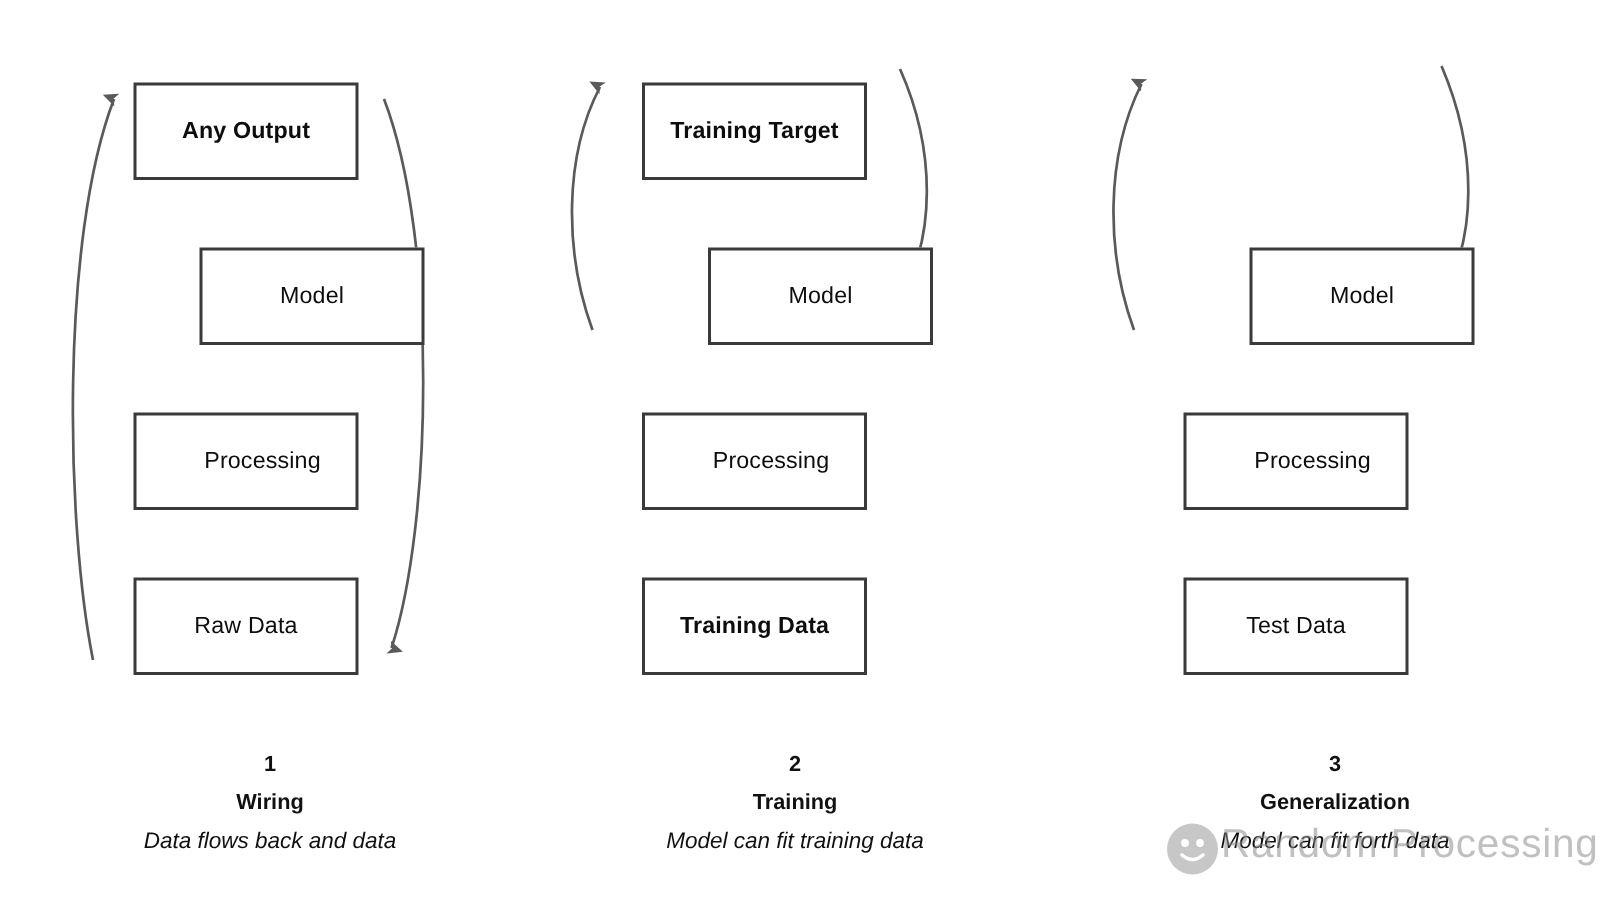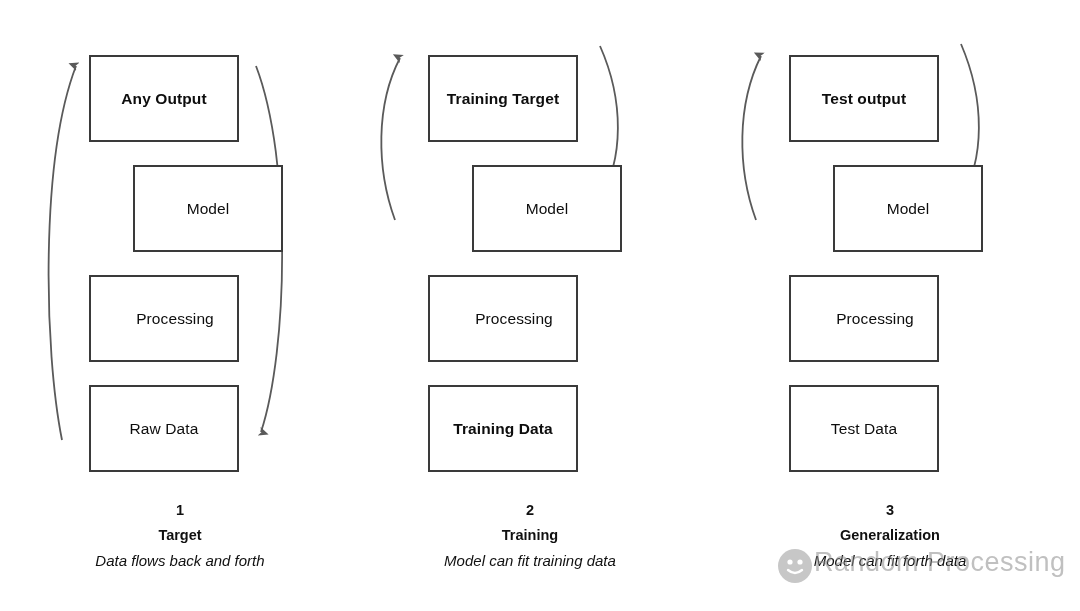--- a/index.html
+++ b/index.html
@@ -12,21 +12,21 @@
   }
   #stage{position:absolute;left:0;top:0;width:1080px;height:611px;}
 
   .col{position:absolute;top:0;width:360px;height:611px;}
   #col-1{left:0;}
   #col-2{left:350px;}
   #col-3{left:710px;}
 
   .node{
     position:absolute;
-    width:150px;height:87px;
+    width:150px;height:65px;
     box-sizing:border-box;
     border:2px solid #3a3a3a;
     background:#ffffff;
     display:flex;align-items:center;justify-content:center;
     text-align:center;
     font-size:15.5px;
     color:#0d0d0d;
     line-height:1.25;
     letter-spacing:.1px;
   }
@@ -102,22 +102,22 @@
       <span>Model</span>
     </div>
     <div class="node slot-2">
       <span>Processing</span>
     </div>
     <div class="node slot-3">
       <span>Raw Data</span>
     </div>
 
     <div class="caption cap-num">1</div>
-    <div class="caption cap-title">Target</div>
-    <div class="caption cap-sub">Data flows back and forth</div>
+    <div class="caption cap-title">Wiring</div>
+    <div class="caption cap-sub">Data flows back and data</div>
   </div>
 
   <div class="col" id="col-2">
 
     <svg class="arrows" viewBox="0 0 360 611" width="360" height="611">
       <defs>
         <marker id="ah-up-2" markerWidth="10" markerHeight="10" refX="5" refY="8" orient="auto" markerUnits="userSpaceOnUse">
           <path d="M5,0 L9.5,10 L5,7.6 L0.5,10 Z" fill="#5a5a5a"></path>
         </marker>
         <marker id="ah-dn-2" markerWidth="10" markerHeight="10" refX="5" refY="8" orient="auto" markerUnits="userSpaceOnUse">
@@ -154,23 +154,20 @@
           <path d="M5,0 L9.5,10 L5,7.6 L0.5,10 Z" fill="#5a5a5a"></path>
         </marker>
         <marker id="ah-dn-3" markerWidth="10" markerHeight="10" refX="5" refY="8" orient="auto" markerUnits="userSpaceOnUse">
           <path d="M5,0 L9.5,10 L5,7.6 L0.5,10 Z" fill="#5a5a5a"></path>
         </marker>
       </defs>
       <path d="M46,220 C27,168 27,104 51,56" fill="none" stroke="#5a5a5a" stroke-width="1.8" marker-end="url(#ah-up-3)"></path>
       <path d="M251,44 C275,100 275,160 250,200" fill="none" stroke="#5a5a5a" stroke-width="1.8" marker-end="url(#ah-dn-3)"></path>
     </svg>
 
-    <div class="node bold slot-0">
-      <span>Test output</span>
-    </div>
     <div class="node slot-1">
       <span>Model</span>
     </div>
     <div class="node slot-2">
       <span>Processing</span>
     </div>
     <div class="node slot-3">
       <span>Test Data</span>
     </div>
 

